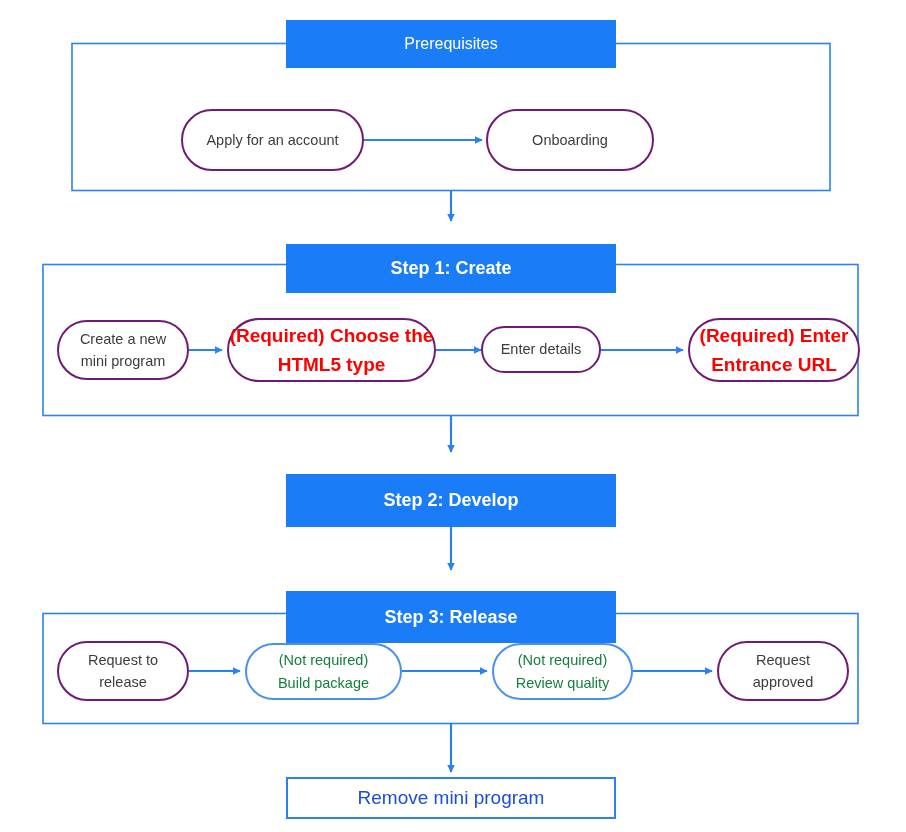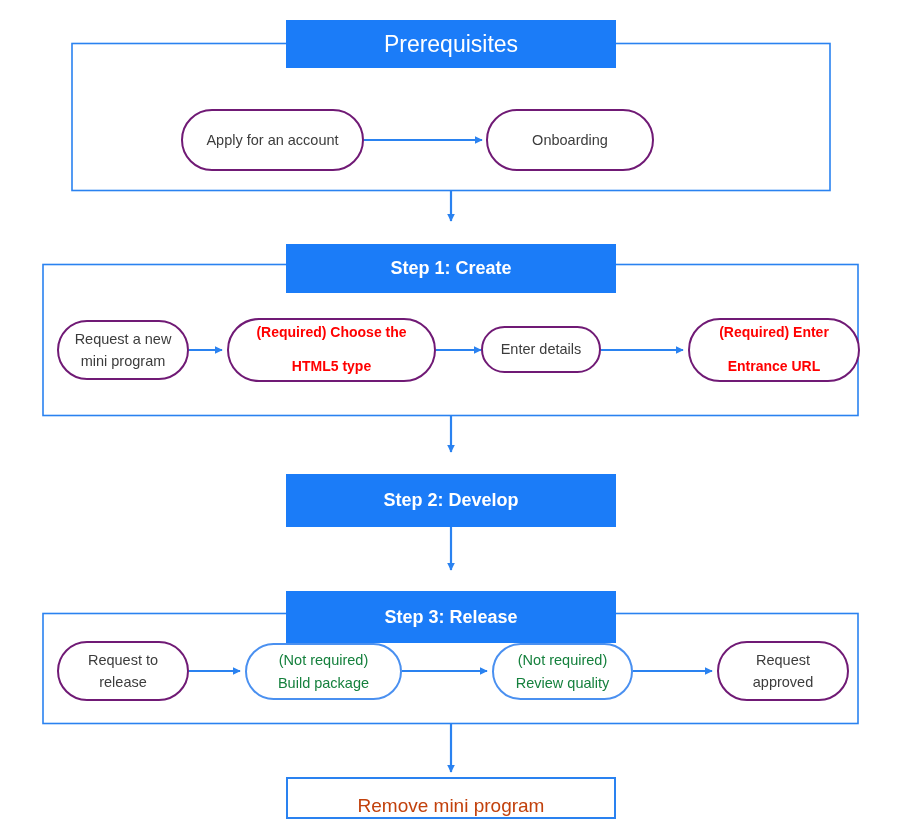--- a/index.html
+++ b/index.html
@@ -35,21 +35,21 @@
     position: absolute;
     background: #1b7cf8;
     color: #ffffff;
     display: flex;
     align-items: center;
     justify-content: center;
     text-align: center;
     box-sizing: border-box;
     line-height: 1.15;
   }
-  .section-header.plain   { font-size: 23px; font-weight: normal; }
+  .section-header.plain   { font-size: 16px; font-weight: normal; }
   .section-header.strong  { font-size: 18px; font-weight: bold; margin-top: 20px; }
 
   
   .node {
     position: absolute;
     box-sizing: border-box;
     border: 2px solid #701a75;
     border-radius: 999px;
     background: #ffffff;
     display: flex;
@@ -59,38 +59,37 @@
     text-align: center;
     font-size: 14.5px;
     color: #3c3c3c;
     line-height: 1.55;
     padding: 2px 6px;
   }
   .node .ln { display: block; white-space: nowrap; }
   .node.required {
     color: #ff0000;
     font-weight: bold;
-    font-size: 14px;
-    justify-content: space-between;
+    font-size: 19px;
   }
   .node.muted {
     color: #15803d;
     border-color: #4a90f0;
   }
 
   
   .rect-box {
     position: absolute;
     box-sizing: border-box;
     border: 2px solid #2a82f0;
     background: #ffffff;
     display: flex;
-    align-items: flex-end;
+    align-items: center;
     justify-content: center;
-    color: #c2410c;
+    color: #1d4ed8;
     font-size: 19px;
   }
 
   
 </style>
 </head>
 <body>
 
 <div id="canvas">
 
@@ -133,21 +132,21 @@
 
   <div class="node" style="left:486px; top:109px; width:168px; height:62px;">
     <span class="ln">Onboarding</span>
   </div>
 
   <div class="section-header strong" style="left:286px; top:224px; width:330px; height:49px;">
     <span>Step 1: Create</span>
   </div>
 
   <div class="node" style="left:57px; top:320px; width:132px; height:60px;">
-    <span class="ln">Request a new</span>
+    <span class="ln">Create a new</span>
     <span class="ln">mini program</span>
   </div>
 
   <div class="node required" style="left:227px; top:318px; width:209px; height:64px;">
     <span class="ln">(Required) Choose the</span>
     <span class="ln">HTML5 type</span>
   </div>
 
   <div class="node" style="left:481px; top:326px; width:120px; height:47px;">
     <span class="ln">Enter details</span>

